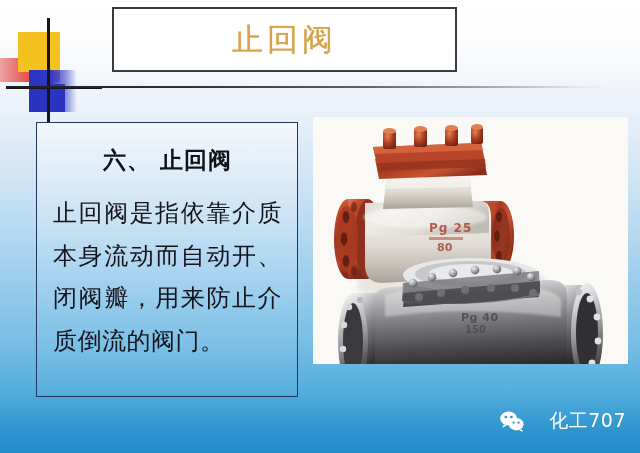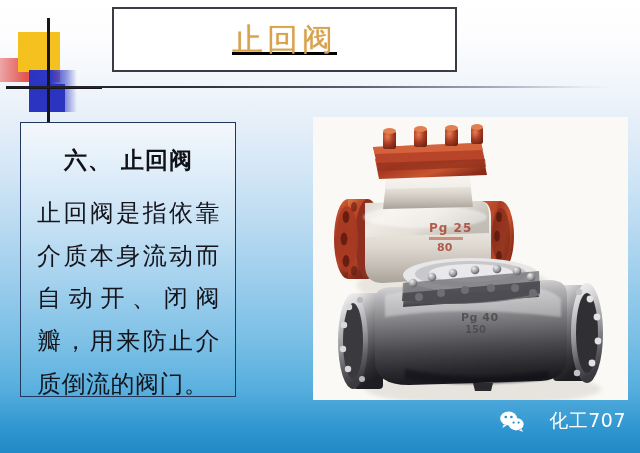--- a/index.html
+++ b/index.html
@@ -121,37 +121,36 @@
     left: 112px;
     top: 7px;
     width: 345px;
     height: 65px;
     background: #ffffff;
     border: 2px solid #3b3b44;
     box-sizing: border-box;
     display: flex;
     align-items: center;
     justify-content: center;
-    text-decoration: underline;
   }
   #title-text {
     font-family: "DejaVu Serif", "Liberation Serif", serif;
     font-size: 31px;
     letter-spacing: 4px;
     color: #d9a24a;
     text-shadow: 0 0 1px rgba(190,140,60,0.6);
     white-space: nowrap;
   }
 
   
   #text-panel {
     position: absolute;
-    left: 20px;
+    left: 36px;
     top: 122px;
-    width: 216px;
+    width: 262px;
     height: 275px;
     border: 1.5px solid #23365e;
     box-sizing: border-box;
     background: linear-gradient(to bottom,
         rgba(255,255,255,0.52) 0%,
         rgba(240,247,253,0.40) 20%,
         rgba(215,235,248,0.28) 45%,
         rgba(170,213,238,0.18) 70%,
         rgba(120,190,228,0.12) 100%);
     padding: 14px 15px 10px 16px;
@@ -175,21 +174,21 @@
     text-justify: inter-character;
     letter-spacing: 0.5px;
   }
 
   
   #photo {
     position: absolute;
     left: 313px;
     top: 117px;
     width: 315px;
-    height: 283px;
+    height: 247px;
     background: linear-gradient(160deg, #fdfbf7 0%, #fbf8f3 45%, #f7f3ec 100%);
     overflow: hidden;
   }
   #photo svg { display: block; }
 
   
   #watermark {
     position: absolute;
     right: 14px;
     top: 408px;

